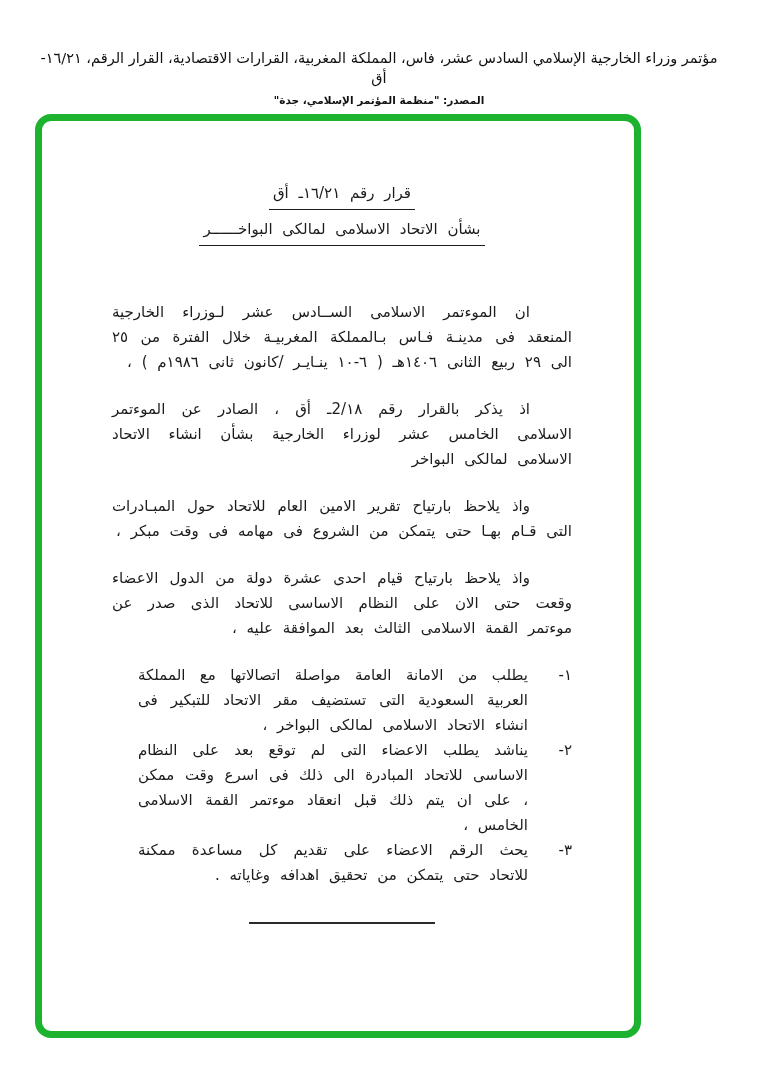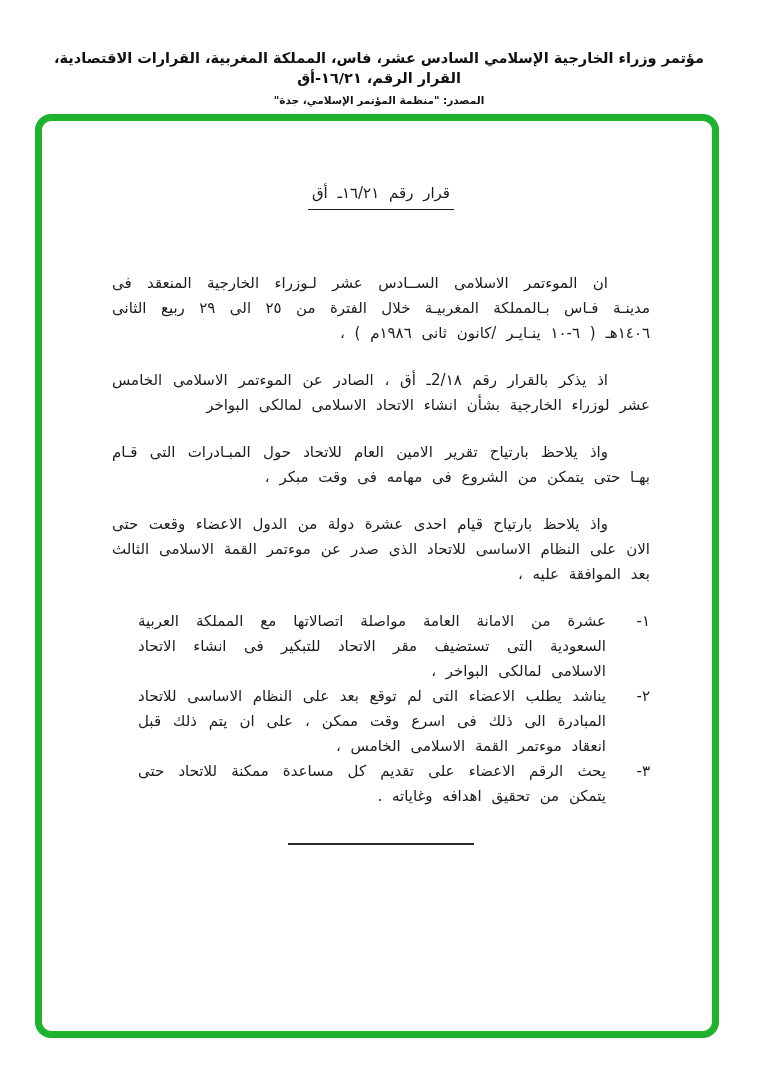--- a/index.html
+++ b/index.html
@@ -8,39 +8,39 @@
     width:758px; height:1078px;
     background:#ffffff;
     font-family:"DejaVu Sans", sans-serif;
     overflow:hidden;
   }
   
   .top-header { padding-top:48px; }
   .header-line1 {
     direction:rtl; unicode-bidi:plaintext;
     text-align:center;
-    font-weight:bold;
+    font-weight:normal;
     font-size:14.5px; line-height:20px;
     color:#101010;
     padding:0 34px;
     letter-spacing:0px;
   }
   .header-line2 {
     direction:rtl;
     text-align:center;
     font-weight:bold;
     font-size:10.5px; line-height:15px;
     margin-top:5px;
     color:#101010;
   }
   
   .green-box {
     position:absolute;
     left:35px; top:114px;
-    width:684px; height:924px;
+    width:606px; height:924px;
     box-sizing:border-box;
     border:7px solid #1db32f;
     border-radius:16px;
     background:#ffffff;
   }
   
   .doc {
     position:absolute; top:0; left:0; right:0; bottom:0;
     padding:60px 62px 0 70px;
     direction:rtl;
@@ -95,20 +95,23 @@
     <div class="header-line2">المصدر:  "منظمة المؤتمر الإسلامي، جدة"</div>
   </header>
 
   <div class="green-box">
     <div class="doc">
 
       <div class="title">
         <div>
           <span class="t t1">قرار رقم  ١٦/٢١ـ أق</span>
         </div>
+        <div>
+          <span class="t t2">بشأن الاتحاد الاسلامى لمالكى البواخــــــر</span>
+        </div>
       </div>
 
       <p class="para">
         <span class="lead"></span>
         <span>ان الموءتمر الاسلامى الســادس عشر لـوزراء الخارجية المنعقد فى مدينـة فـاس بـالمملكة المغربيـة خلال الفترة من ٢٥ الى ٢٩ ربيع الثانى ١٤٠٦هـ ( ٦-١٠ ينـايـر /كانون ثانى ١٩٨٦م ) ،</span>
       </p>
 
       <p class="para">
         <span class="lead">اذ يذكر</span>
         <span>بالقرار رقم 2/١٨ـ أق ، الصادر عن الموءتمر الاسلامى الخامس عشر لوزراء الخارجية بشأن انشاء الاتحاد الاسلامى لمالكى البواخر</span>
@@ -123,21 +126,21 @@
       <p class="para">
         <span class="lead">واذ يلاحظ</span>
         <span>بارتياح قيام احدى عشرة دولة من الدول الاعضاء وقعت حتى الان على النظام الاساسى للاتحاد الذى صدر عن موءتمر القمة الاسلامى الثالث بعد الموافقة عليه ،</span>
       </p>
 
       <div class="items">
 
         <div class="item">
           <div class="num">١-</div>
           <div class="itext">
-            <span class="lead">عشرة من</span>
+            <span class="lead">يطلب من</span>
             <span>الامانة العامة مواصلة اتصالاتها مع المملكة العربية السعودية التى تستضيف مقر الاتحاد للتبكير فى انشاء الاتحاد الاسلامى لمالكى البواخر ،</span>
           </div>
         </div>
 
         <div class="item">
           <div class="num">٢-</div>
           <div class="itext">
             <span class="lead">يناشد يطلب</span>
             <span>الاعضاء التى لم توقع بعد على النظام الاساسى للاتحاد المبادرة الى ذلك فى اسرع وقت ممكن ، على ان يتم ذلك قبل انعقاد موءتمر القمة الاسلامى الخامس ،</span>
           </div>

